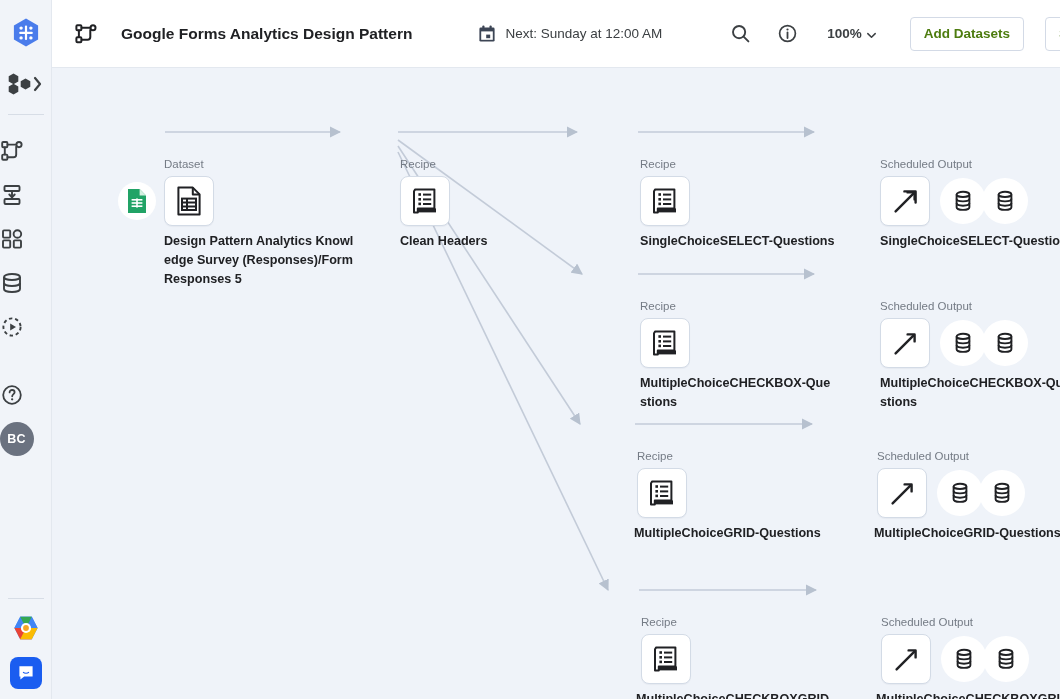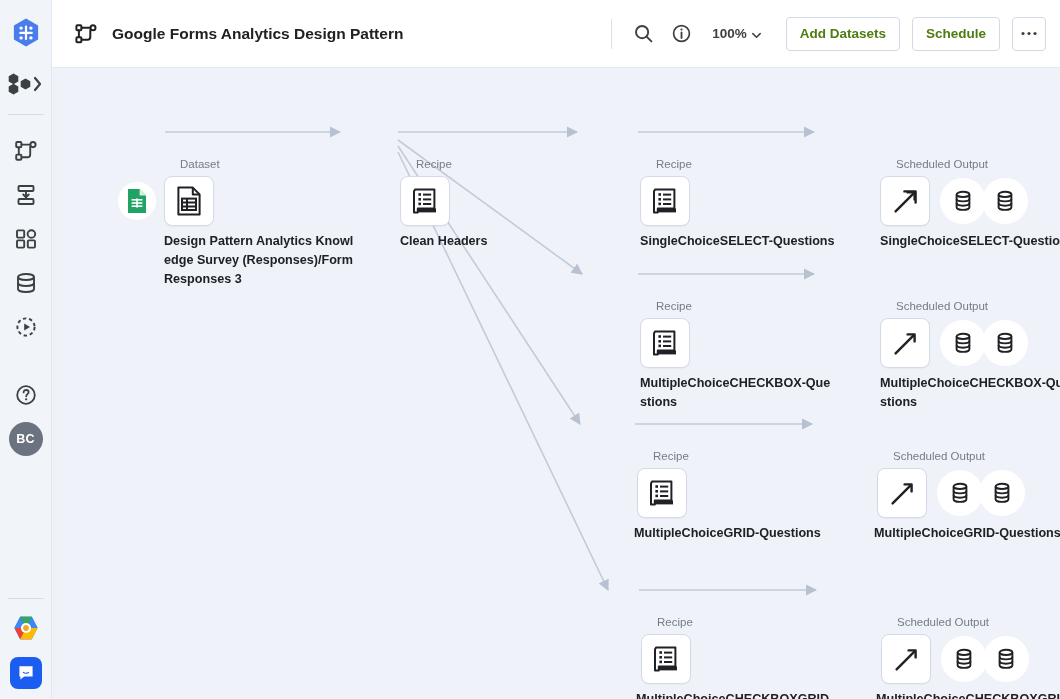--- a/index.html
+++ b/index.html
@@ -19,21 +19,21 @@
     border-right: 1px solid #e3e8ef;
     display: flex; flex-direction: column; align-items: center;
     flex: 0 0 52px;
     position: relative;
   }
   .rail-logo { margin-top: 16px; }
   .rail-group { margin-top: 18px; display:flex; align-items:center; justify-content:center; width:52px; }
   .rail-divider { width: 36px; height: 1px; background: #d7dde6; margin: 18px 0 0 0; }
   .rail-icon {
     width: 52px; height: 44px;
-    display: flex; align-items: center; justify-content: center;
+    display: flex; align-items: center; 
     cursor: pointer;
   }
   .rail-icon svg { display:block; }
   .avatar {
     width: 34px; height: 34px; border-radius: 50%;
     background: #6b7280; color: #fff;
     font-size: 12.5px; font-weight: bold;
     display: flex; align-items: center; justify-content: center;
     letter-spacing: .3px;
   }
@@ -48,21 +48,21 @@
   
   .main { flex: 1 1 auto; display: flex; flex-direction: column; min-width: 0; }
 
   
   .header {
     height: 68px; flex: 0 0 68px;
     background: #ffffff;
     border-bottom: 1px solid #e3e8ef;
     display: flex; align-items: center;
     padding: 0 14px 0 22px;
-    gap: 4px;
+    gap: 13px;
   }
   .hdr-flow-icon { margin-right: 10px; display:flex; align-items:center; }
   .hdr-title {
     font-size: 15.5px; font-weight: bold; color: #202124;
     white-space: nowrap;
   }
   .hdr-sched {
     display: flex; align-items: center; gap: 8px;
     margin-left: 52px;
     color: #3c4043; font-size: 13.5px; white-space: nowrap;
@@ -95,21 +95,21 @@
   
   .canvas {
     flex: 1 1 auto; position: relative;
     background: #eff3f9;
     overflow: hidden;
   }
   .edges { position: absolute; inset: 0; width: 100%; height: 100%; pointer-events: none; }
 
   .node { position: absolute; }
   .node-type {
-    position: absolute; left: 16px; top: -18px;
+    position: absolute; left: 0; top: -18px;
     font-size: 11.5px; color: #747b85; white-space: nowrap;
   }
   .node-box {
     width: 50px; height: 50px;
     background: #ffffff;
     border: 1px solid #d3dbe6;
     border-radius: 8px;
     display: flex; align-items: center; justify-content: center;
     cursor: pointer;
     box-shadow: 0 1px 1px rgba(20,30,50,.04);
@@ -258,20 +258,30 @@
           <rect x="2.4" y="15.2" width="5" height="5" rx="1" fill="none" stroke="#202124" stroke-width="2"></rect>
           <circle cx="19" cy="5.7" r="2.5" fill="none" stroke="#202124" stroke-width="2"></circle>
           <path d="M7.7 5.7 H16.3" stroke="#202124" stroke-width="2" stroke-linecap="round"></path>
           <path d="M4.9 8.5 V15" stroke="#202124" stroke-width="2" stroke-linecap="round"></path>
           <path d="M7.7 17.7 H13.6 C15.3 17.7 16.3 16.6 16.3 15 V8" fill="none" stroke="#202124" stroke-width="2" stroke-linecap="round"></path>
         </svg>
       </div>
 
       <div class="hdr-title">Google Forms Analytics Design Pattern</div>
 
+      <div class="hdr-sched">
+        <svg width="20" height="20" viewBox="0 0 20 20">
+          <rect x="2.4" y="3.6" width="15.2" height="14" rx="1.4" fill="#3c4555"></rect>
+          <rect x="4.2" y="7.4" width="11.6" height="8.4" fill="#ffffff"></rect>
+          <rect x="9.2" y="10.6" width="4" height="3.6" fill="#3c4555"></rect>
+          <rect x="5.3" y="1.6" width="2.2" height="3.4" rx="1" fill="#3c4555"></rect>
+          <rect x="12.5" y="1.6" width="2.2" height="3.4" rx="1" fill="#3c4555"></rect>
+        </svg>
+        <span>Next: Sunday at 12:00 AM</span>
+      </div>
 
       <div class="hdr-spacer"></div>
 
       <div class="vsep"></div>
 
       <div class="icon-btn">
         <svg width="21" height="21" viewBox="0 0 21 21">
           <circle cx="9.1" cy="9.1" r="6.1" fill="none" stroke="#3c4043" stroke-width="1.9"></circle>
           <path d="M13.6 13.6 L18.4 18.4" stroke="#3c4043" stroke-width="1.9" stroke-linecap="round"></path>
         </svg>
@@ -347,21 +357,21 @@
           <svg width="28" height="30" viewBox="0 0 28 30">
             <path d="M3.4 1.6 H17.8 L24.6 8.4 V28.4 H3.4 Z" fill="none" stroke="#202124" stroke-width="2" stroke-linejoin="round"></path>
             <path d="M17.8 1.6 V8.4 H24.6" fill="none" stroke="#202124" stroke-width="2" stroke-linejoin="round"></path>
             <rect x="7" y="12.6" width="14" height="11.4" fill="none" stroke="#202124" stroke-width="2"></rect>
             <path d="M7 16.6 H21 M7 20.4 H21 M12 12.6 V24" stroke="#202124" stroke-width="2"></path>
           </svg>
         </div>
 
         <div class="node-label" style="width:215px;">Design Pattern Analytics Knowl
 edge Survey (Responses)/Form
-Responses 3</div>
+Responses 5</div>
       </div>
 
       <div class="node" style="left:348px; top:108px;">
         <div class="node-type">Recipe</div>
         <div class="node-box">
           <svg width="28" height="28" viewBox="0 0 28 28">
             <path d="M4.2 2.4 H23.4 V21.4 H6.8 V25.4 H3 V4.2 Z" fill="none" stroke="#202124" stroke-width="2" stroke-linejoin="round"></path>
             <path d="M6.8 21.4 V25.4 H25 V21.4 Z" fill="#202124"></path>
             <g fill="#202124">
               <rect x="7.4" y="6.2" width="2.6" height="2.6"></rect>

